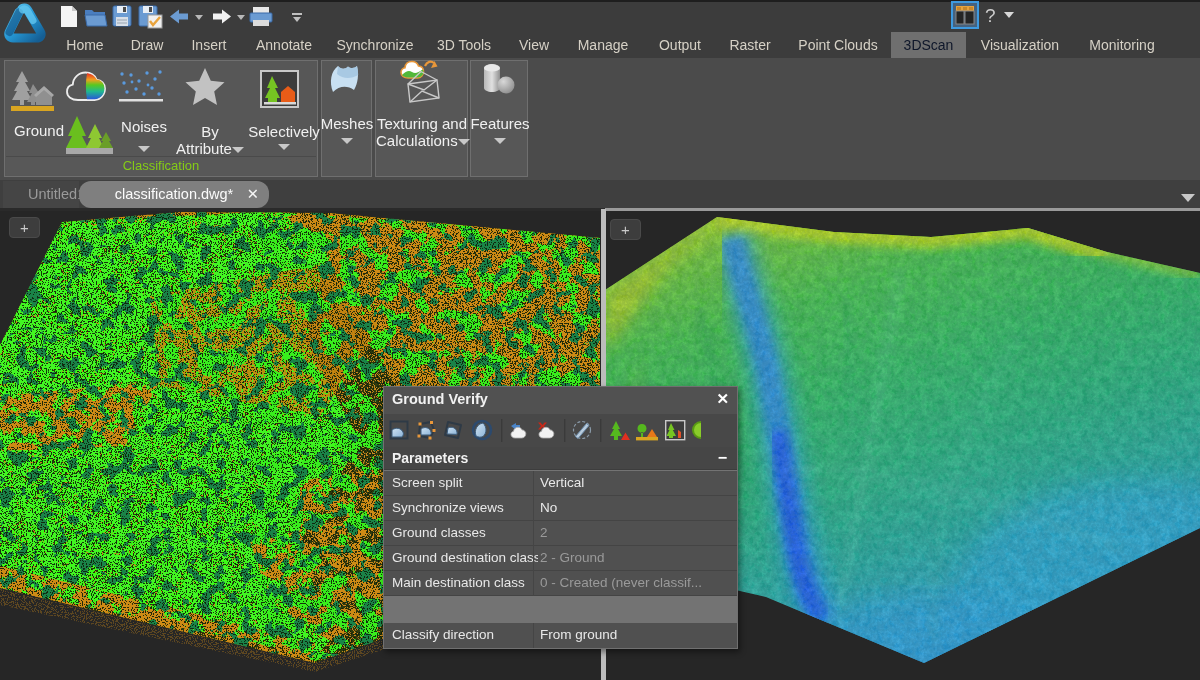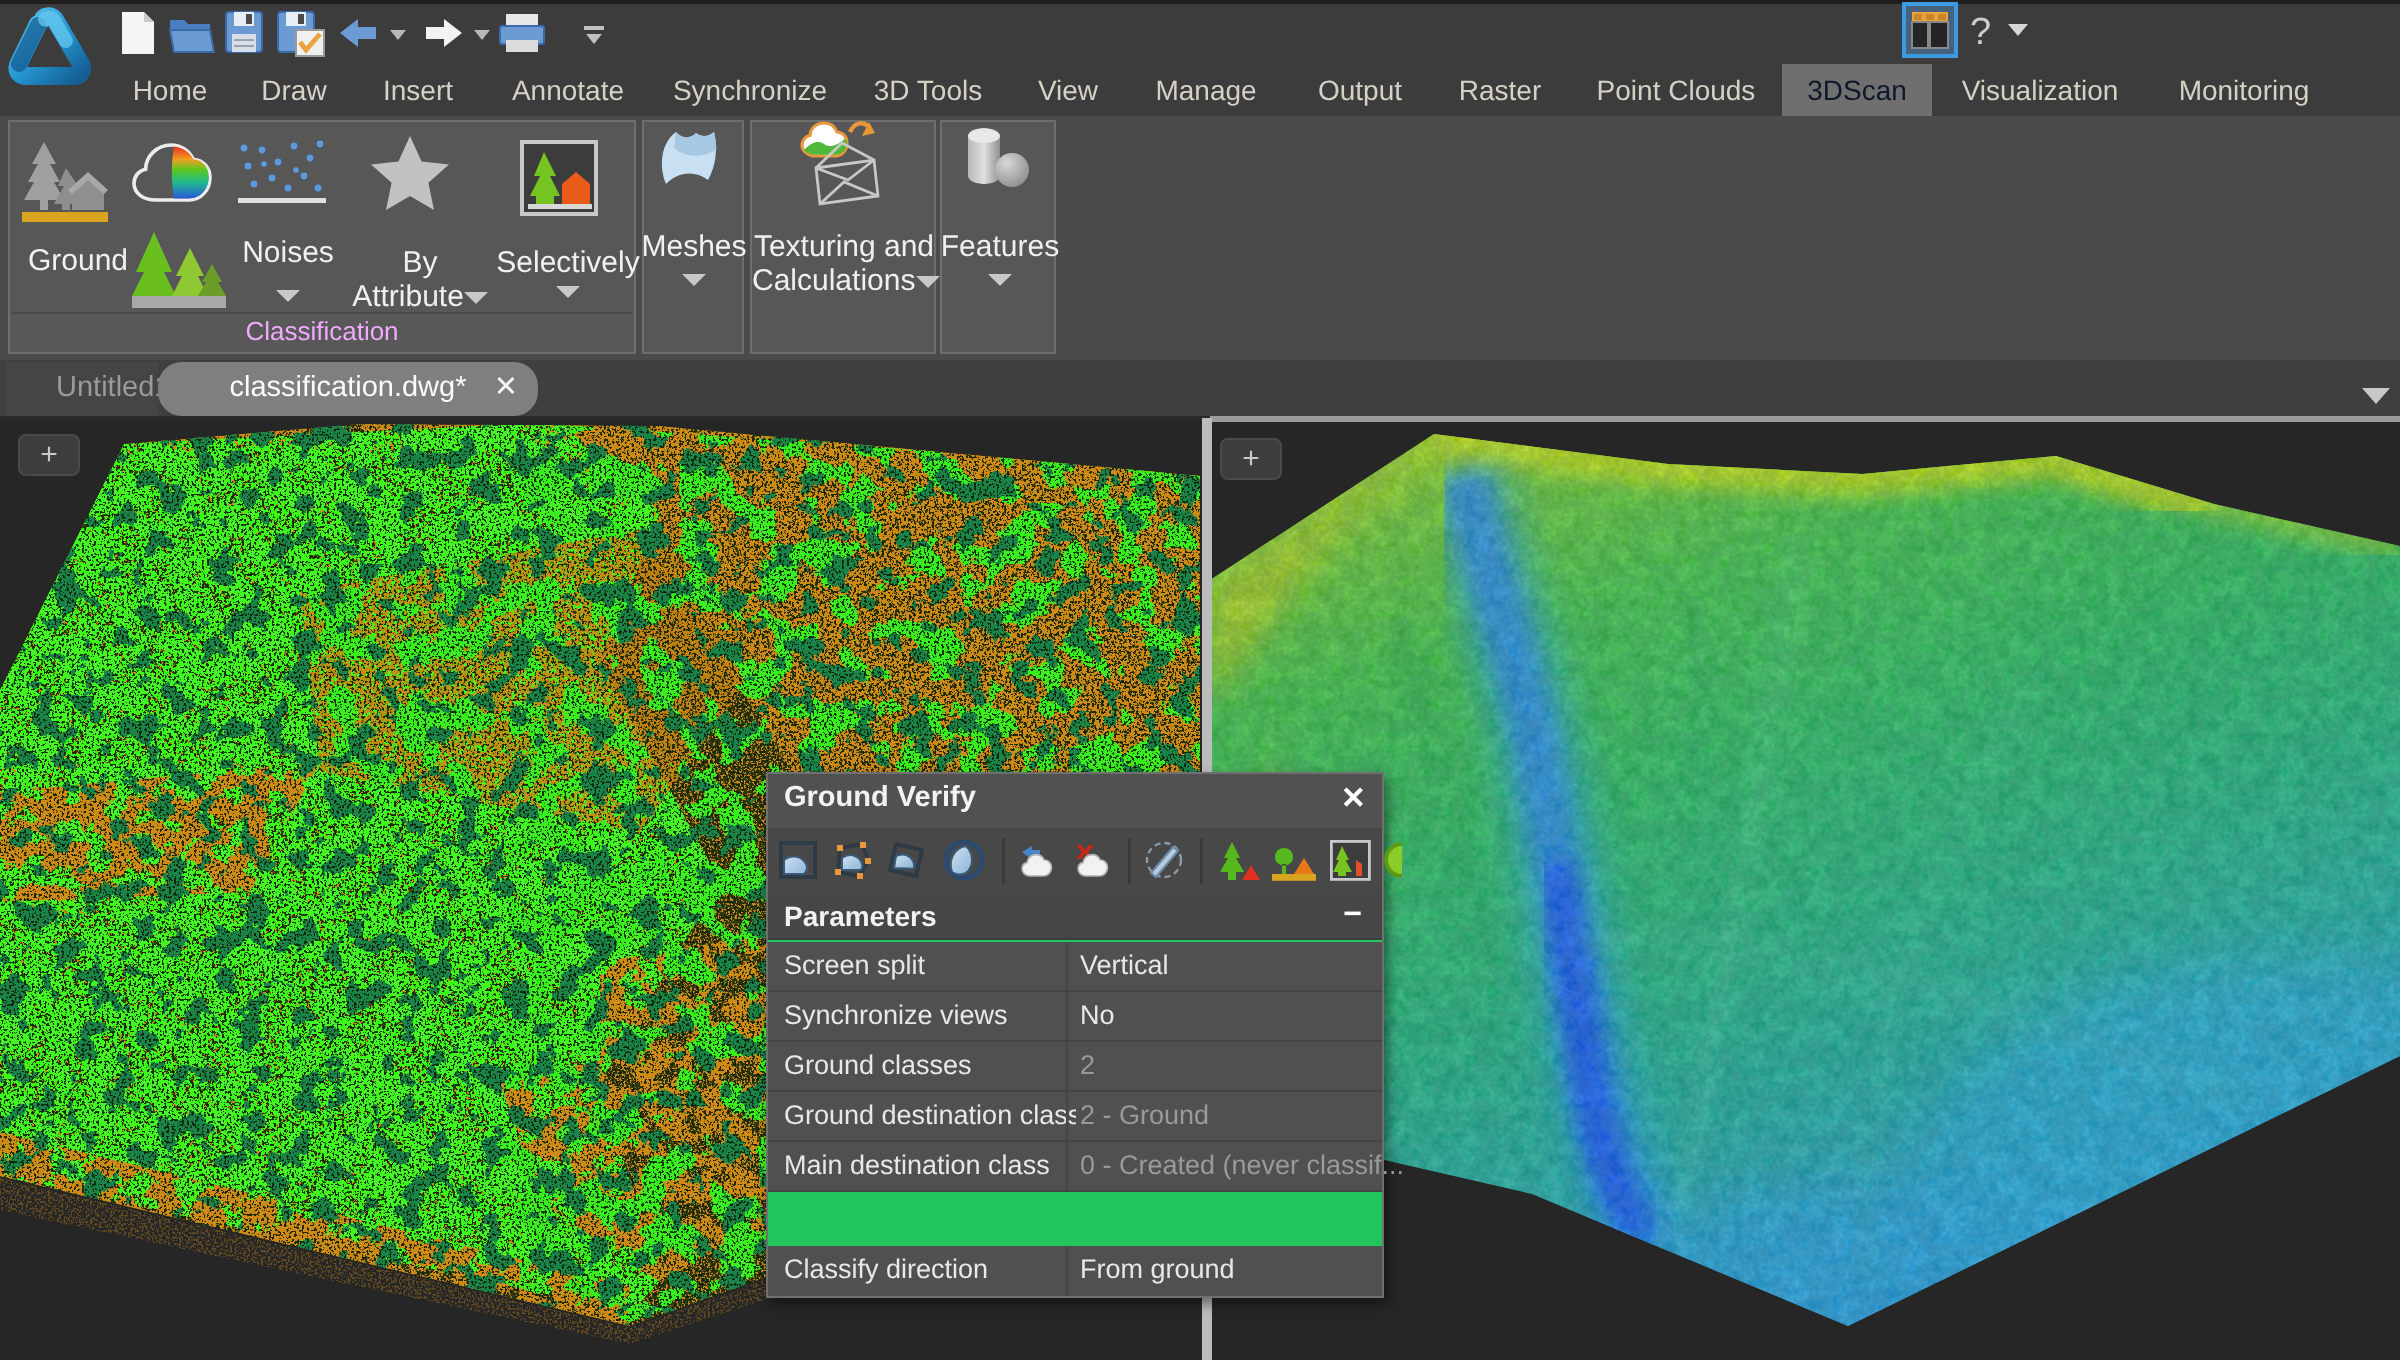--- a/index.html
+++ b/index.html
@@ -11,38 +11,38 @@
   
   #titlebar { left:0; top:0; width:1200px; height:32px; background:#3c3c3c; border-top:2px solid #1e1e1e; }
   #menubar { left:0; top:32px; width:1200px; height:26px; background:#3c3c3c; }
   .mtab { position:absolute; top:0; height:26px; line-height:26px; color:#d6d1c6; font-size:14px; text-align:center; }
   .mtab.active { background:#6f6f6f; color:#0f172a; }
 
   
   #ribbon { left:0; top:58px; width:1200px; height:122px; background:#4b4b4b; }
   .panel { position:absolute; top:2px; height:117px; background:#575757; border:1px solid #6f6f6f; }
   .plabel { position:absolute; left:1px; right:1px; bottom:1px; height:19px; background:#585858; border-top:1px solid #4a4a4a;
-    color:#f0abfc; font-size:13px; text-align:center; line-height:18px; }
+    color:#84cc16; font-size:13px; text-align:center; line-height:18px; }
   .btxt { position:absolute; color:#f0f0f0; font-size:15px; text-align:center; white-space:nowrap; }
   .drop { display:inline-block; width:0; height:0; border-left:6px solid transparent; border-right:6px solid transparent; border-top:6px solid #c8c8c8; vertical-align:middle; }
 
   
   #tabbar { left:0; top:180px; width:1200px; height:28px; background:#3f3f3f; }
   #belowtabs { left:0; top:208px; width:1200px; height:3px; background:#2a2a2a; }
   .dtab { position:absolute; top:1px; height:27px; line-height:27px; font-size:14.5px; }
 
   
   #vpL { left:0; top:211px; width:600px; height:469px; background:#262626; }
   #vpR { left:605px; top:208px; width:595px; height:472px; background:#262626; border-top:3px solid #9a9a9a; }
   #splitter { left:601px; top:209px; width:5px; height:471px; background:#bcbcbc; }
   .plusbox { position:absolute; width:31px; height:21px; background:#3d3d3d; border:1px solid #4a4a4a; border-radius:4px;
     color:#c9c9c9; font-size:15px; text-align:center; line-height:19px; }
 
   
-  #dialog { left:383px; top:386px; width:309px; height:263px; background:#22c55e; border:1px solid #707070; box-shadow:2px 3px 6px rgba(0,0,0,.45); }
+  #dialog { left:383px; top:386px; width:355px; height:263px; background:#737373; border:1px solid #707070; box-shadow:2px 3px 6px rgba(0,0,0,.45); }
   #dlg-title { position:absolute; left:0; top:0; right:0; height:27px; background:#515151; }
   #dlg-title .t { position:absolute; left:8px; top:4px; color:#f2f2f2; font-weight:bold; font-size:14.5px; }
   #dlg-toolbar { position:absolute; left:0; top:27px; right:0; height:33px; background:#484848; }
   #dlg-params { position:absolute; left:0; top:60px; right:0; height:23px; background:#464646; border-bottom:1px solid #3d3d3d;}
   #dlg-params .t { position:absolute; left:8px; top:3px; color:#f2f2f2; font-weight:bold; font-size:14px; }
   .row { position:absolute; left:0; right:0; height:25px; background:#505050; border-bottom:1px solid #444444; }
   .row .l { position:absolute; left:8px; top:4px; color:#e8e8e8; font-size:13.5px; width:146px; white-space:nowrap; overflow:hidden; }
   .row .v { position:absolute; left:156px; top:4px; color:#e8e8e8; font-size:13.5px; white-space:nowrap; overflow:hidden; }
   .row .vd { position:absolute; left:149px; top:0; width:1px; height:25px; background:#454545; }
   .row .v.gray { color:#9a9a9a; }

